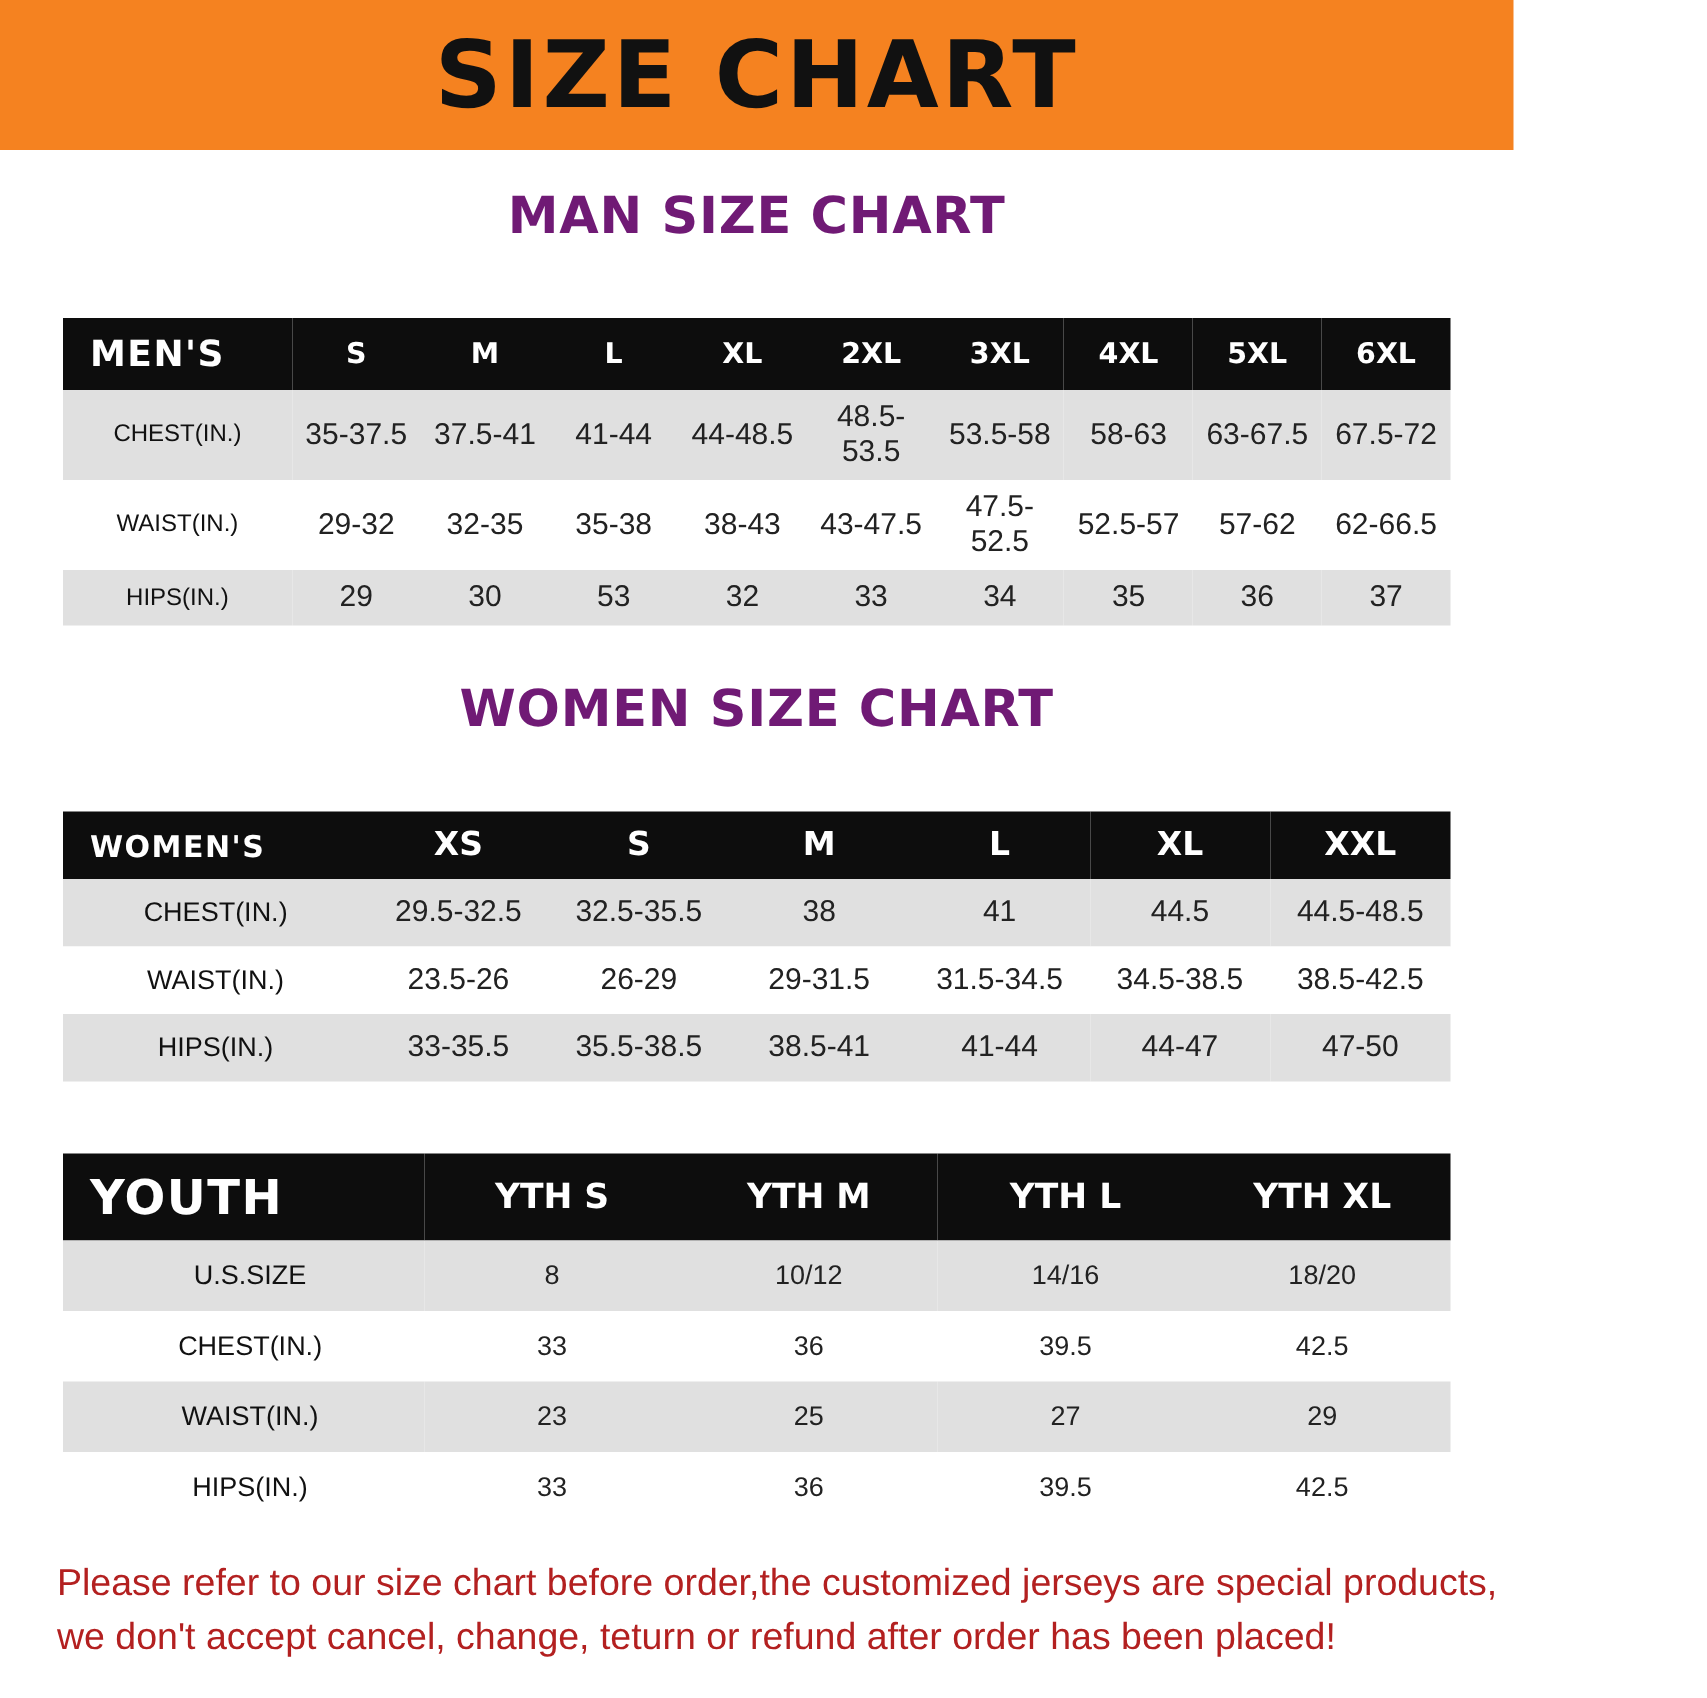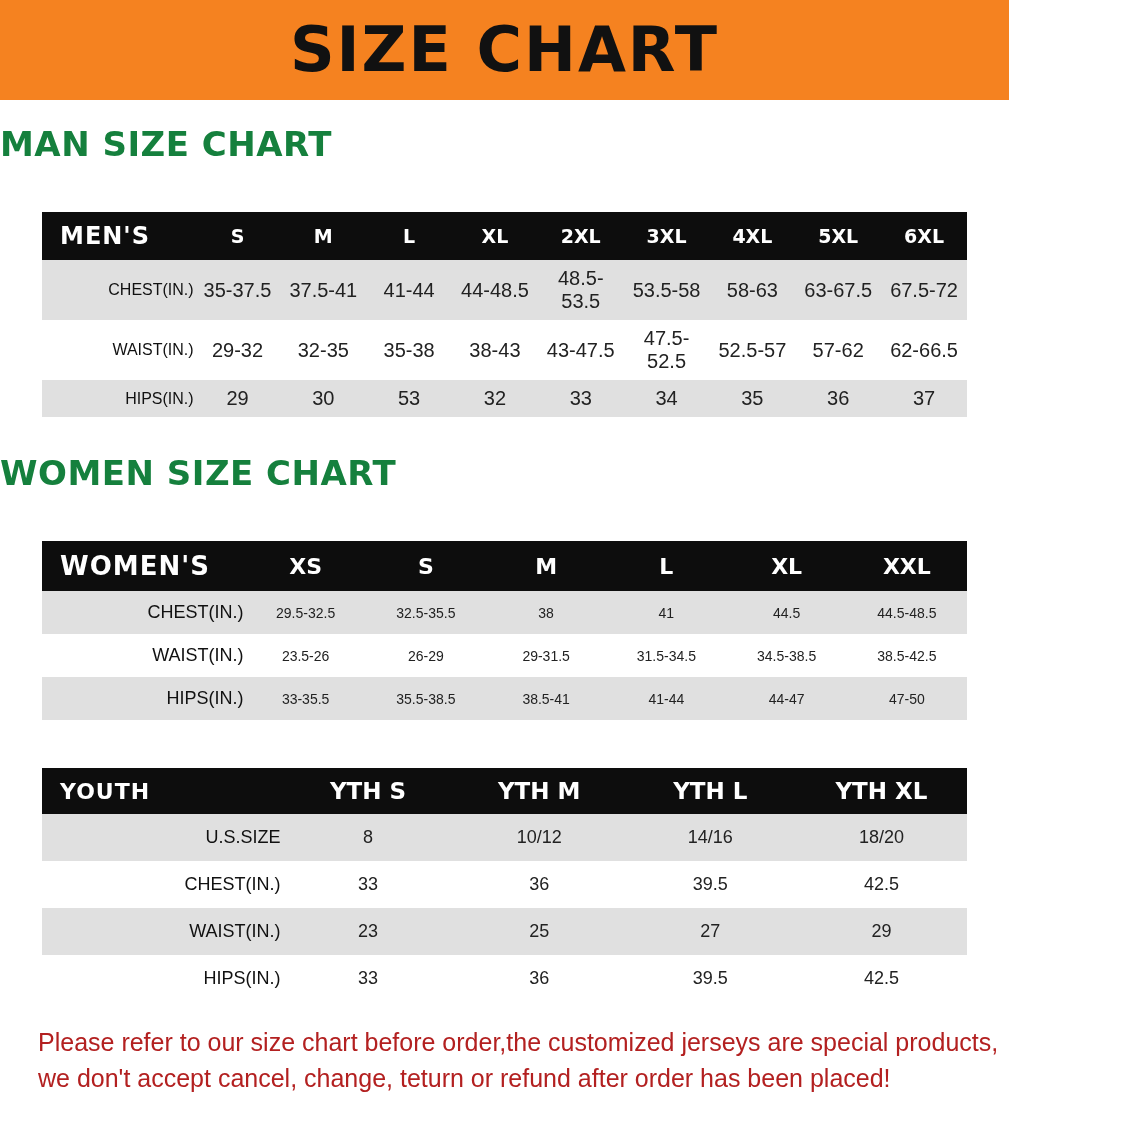--- a/index.html
+++ b/index.html
@@ -33,24 +33,25 @@
     font-family: "DejaVu Sans", sans-serif;
     font-weight: bold;
     font-size: 62px;
     letter-spacing: 2px;
     color: #111111;
     line-height: 1;
   }
 
   
   .section-title {
+    text-align: center;
     font-family: "DejaVu Sans", sans-serif;
     font-weight: bold;
     font-size: 34px;
-    color: #15803d;
+    color: #701a75;
     letter-spacing: 0.5px;
   }
   .sec-man-title   { margin-top: 24px; margin-bottom: 20px; }
   .sec-women-title { margin-top: 36px; margin-bottom: 22px; }
   .sec-youth-title { margin-top: 46px; margin-bottom: 24px; }
 
   
   .table-wrap {
     margin: 0 42px;
   }
@@ -71,41 +72,41 @@
   table.size thead th.rowhead {
     text-align: left;
     padding-left: 18px;
   }
   table.size tbody td {
     text-align: center;
     color: #222222;
     font-family: "Liberation Sans", sans-serif;
   }
   table.size tbody td.rowlabel {
-    text-align: right;
+    text-align: center;
     color: #111111;
   }
   tr.shade td { background: #e0e0e0; }
   tr.plain td { background: #ffffff; }
 
   
   .men thead th { font-size: 19px; }
   .men thead th.rowhead { font-size: 24px; letter-spacing: 1px; }
   .men tbody td { font-size: 20px; padding: 7px 1px; }
   .men tbody td.rowlabel { font-size: 16px; }
 
   
   .women thead th { font-size: 22px; }
-  .women thead th.rowhead { font-size: 26px; letter-spacing: 1px; }
-  .women tbody td { font-size: 14px; padding: 11px 2px; }
+  .women thead th.rowhead { font-size: 20px; letter-spacing: 1px; }
+  .women tbody td { font-size: 20px; padding: 11px 2px; }
   .women tbody td.rowlabel { font-size: 18px; }
 
   
   .youth thead th { font-size: 23px; }
-  .youth thead th.rowhead { font-size: 22px; letter-spacing: 1px; }
+  .youth thead th.rowhead { font-size: 32px; letter-spacing: 1px; }
   .youth tbody td { font-size: 18px; padding: 13px 2px; }
   .youth tbody td.rowlabel { font-size: 18px; padding-left: 11px; }
 
   
   .note {
     margin: 22px 38px 0 38px;
     color: #b32020;
     font-family: "Liberation Sans", sans-serif;
     font-size: 25px;
     line-height: 1.45;

